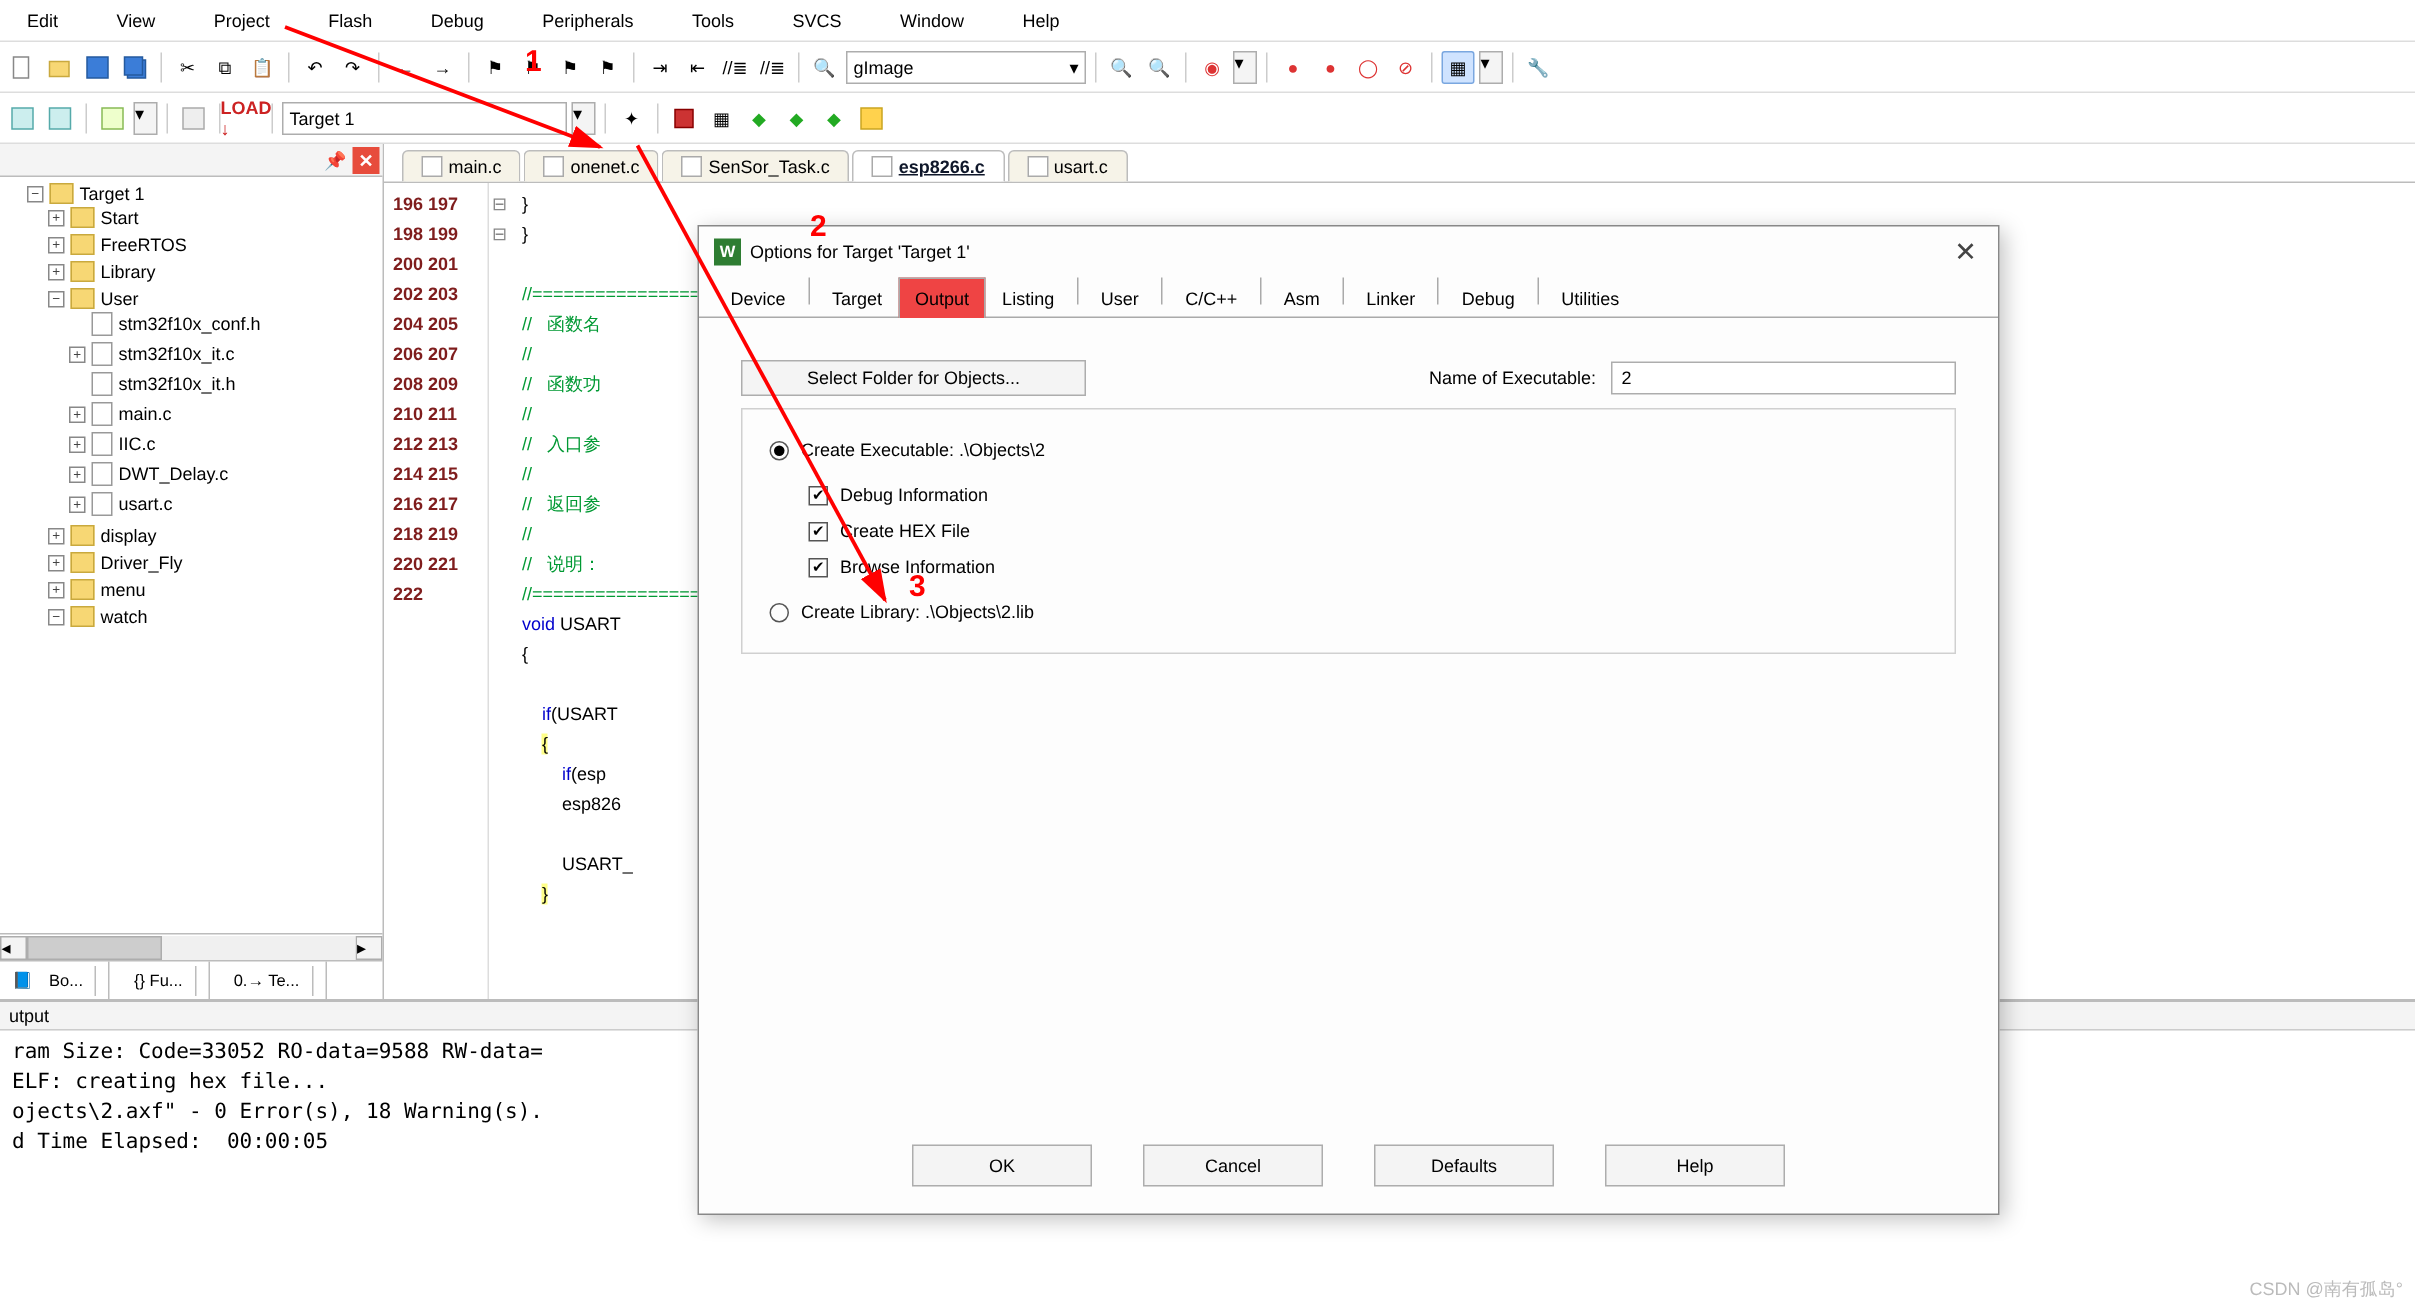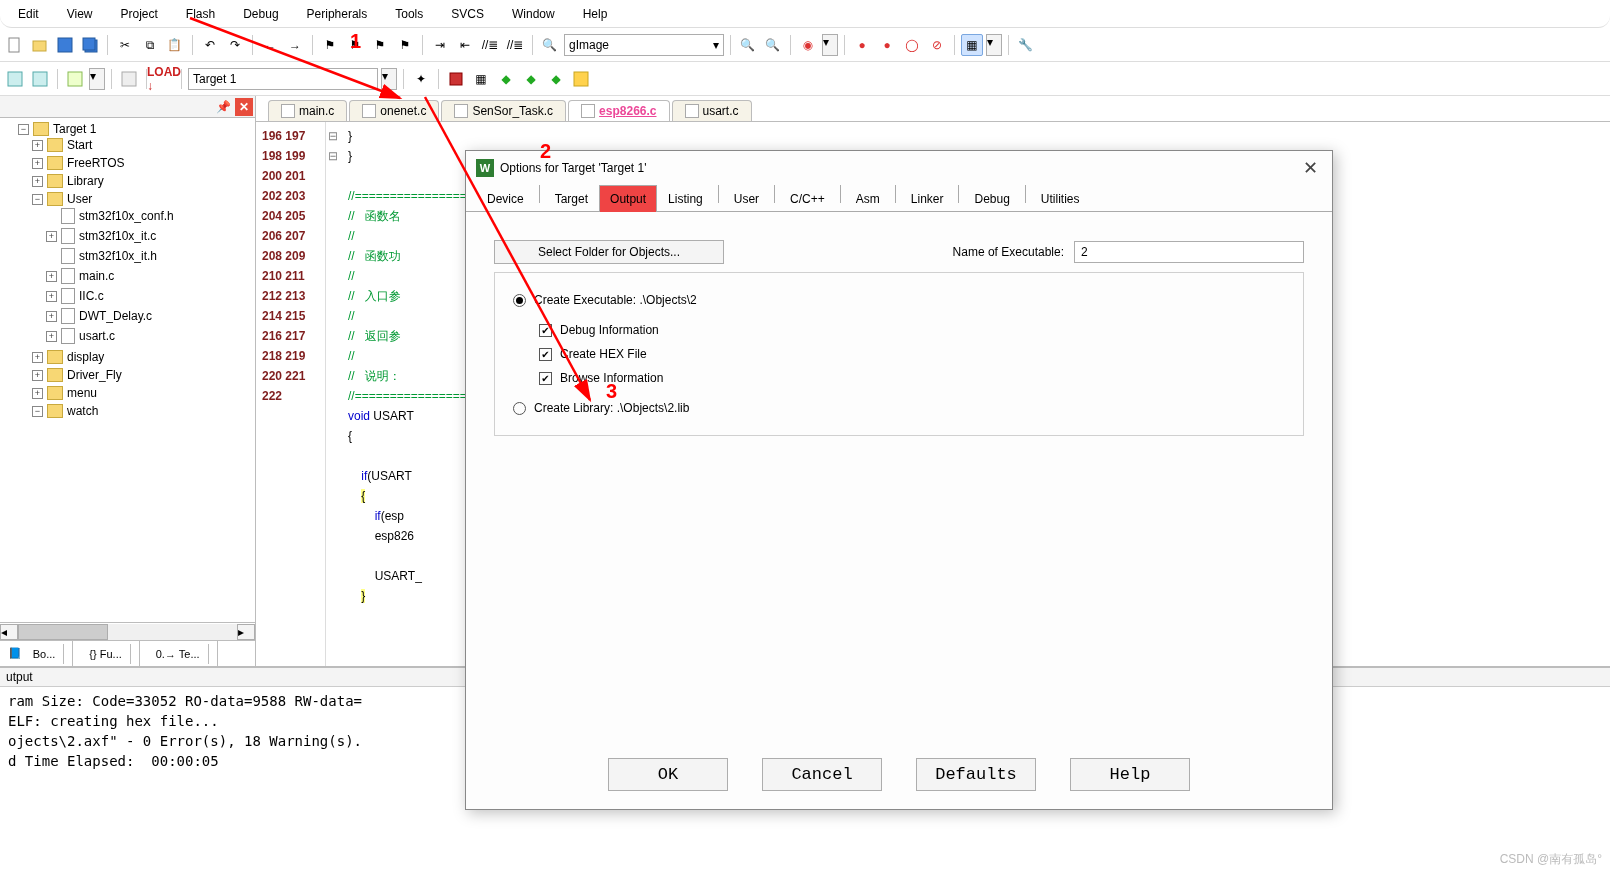--- a/index.html
+++ b/index.html
@@ -1,18 +1,18 @@
 <!DOCTYPE html>
 <html><head>
 <meta charset="utf-8">
 <style>
   * { box-sizing: border-box; margin: 0; padding: 0; font-family: "Segoe UI", Tahoma, sans-serif; font-size: 12px; }
   body { background: #fff; width: 1610px; height: 872px; overflow: hidden; position: relative; }
 
-  .menubar { display: flex; gap: 0; padding: 2px 4px; border-bottom: 1px solid #ddd; height: 28px; align-items:center;border-radius:12px;}
+  .menubar { display: flex; gap: 11px; padding: 2px 4px; border-bottom: 1px solid #ddd; height: 28px; align-items:center;}
   .menubar span { padding: 4px 14px; cursor: default; }
 
   .toolbar { display:flex; align-items:center; gap:3px; padding:2px 4px; border-bottom:1px solid #ddd; height:34px;}
   .toolbar .icon,.toolbar .combo,.toolbar .sep{display:inline-flex;align-items:center;justify-content:center;}
   .toolbar .icon{width:22px;height:22px;border:1px solid transparent;border-radius:2px;}
   .toolbar .sep{width:1px;height:20px;background:#ccc;margin:0 3px;}
   .toolbar .combo{border:1px solid #adadad;height:22px;padding:0 4px;min-width:160px;background:#fff;justify-content:space-between;}
   .toolbar .dropbtn{width:16px;height:22px;border:1px solid #adadad;background:#f4f4f4;}
   .toolbar-2 .combo{min-width:190px;}
 
@@ -69,21 +69,21 @@
   .btn{border:1px solid #adadad;background:#f4f4f4;padding:4px 22px;min-width:100px;text-align:center;}
   .wide-btn{min-width:230px;}
   .txt{border:1px solid #adadad;background:#fff;padding:2px 6px;min-width:230px;height:22px;}
   .frame{border:1px solid #d0d0d0;padding:14px 18px;margin-top:8px;}
   .radio{display:flex;align-items:center;gap:8px;margin:6px 0;}
   .radio .r{width:13px;height:13px;border:1px solid #555;border-radius:50%;display:flex;align-items:center;justify-content:center;}
   .radio .r.sel::after{content:"";width:7px;height:7px;background:#000;border-radius:50%;}
   .check{display:flex;align-items:center;gap:8px;margin:10px 0 10px 26px;}
   .check .c{width:13px;height:13px;border:1px solid #555;display:flex;align-items:center;justify-content:center;font-size:10px;color:#000;}
   .dlg-buttons{position:absolute;bottom:18px;left:0;right:0;display:flex;justify-content:center;gap:34px;}
-  .dlg-buttons .btn{min-width:120px;padding:6px 0;font-family:Liberation Mono, monospace;font-size:17px;}
+  .dlg-buttons .btn{min-width:120px;padding:6px 0;font-family:Liberation Sans, sans-serif;font-size:12px;}
 
   
   .anno{position:absolute;pointer-events:none;color:#f00;font-size:20px;font-weight:bold;}
   svg.arrows{position:absolute;left:0;top:0;pointer-events:none;}
 
   .watermark{position:absolute;right:8px;bottom:4px;color:#bbb;font-size:12px;}
   .tab-vsep{display:inline-block;width:1px;height:18px;background:#aaa;margin:0 4px;vertical-align:middle;}
 </style>
 </head>
 <body>
@@ -343,21 +343,21 @@
         <div class="file-tab">
           <span class="dot"></span>
           <span>onenet.c</span>
         </div>
         <div class="file-tab">
           <span class="dot"></span>
           <span>SenSor_Task.c</span>
         </div>
         <div class="file-tab active">
           <span class="dot"></span>
-          <span style="color: #ec4899; font-weight: bold; text-decoration: underline;">esp8266.c</span>
+          <span style="color: #0f172a; font-weight: bold; text-decoration: underline;">esp8266.c</span>
         </div>
         <div class="file-tab">
           <span class="dot"></span>
           <span>usart.c</span>
         </div>
       </div>
     <div class="code">
       <div class="gutter" id="gutter">196
 197
 198

